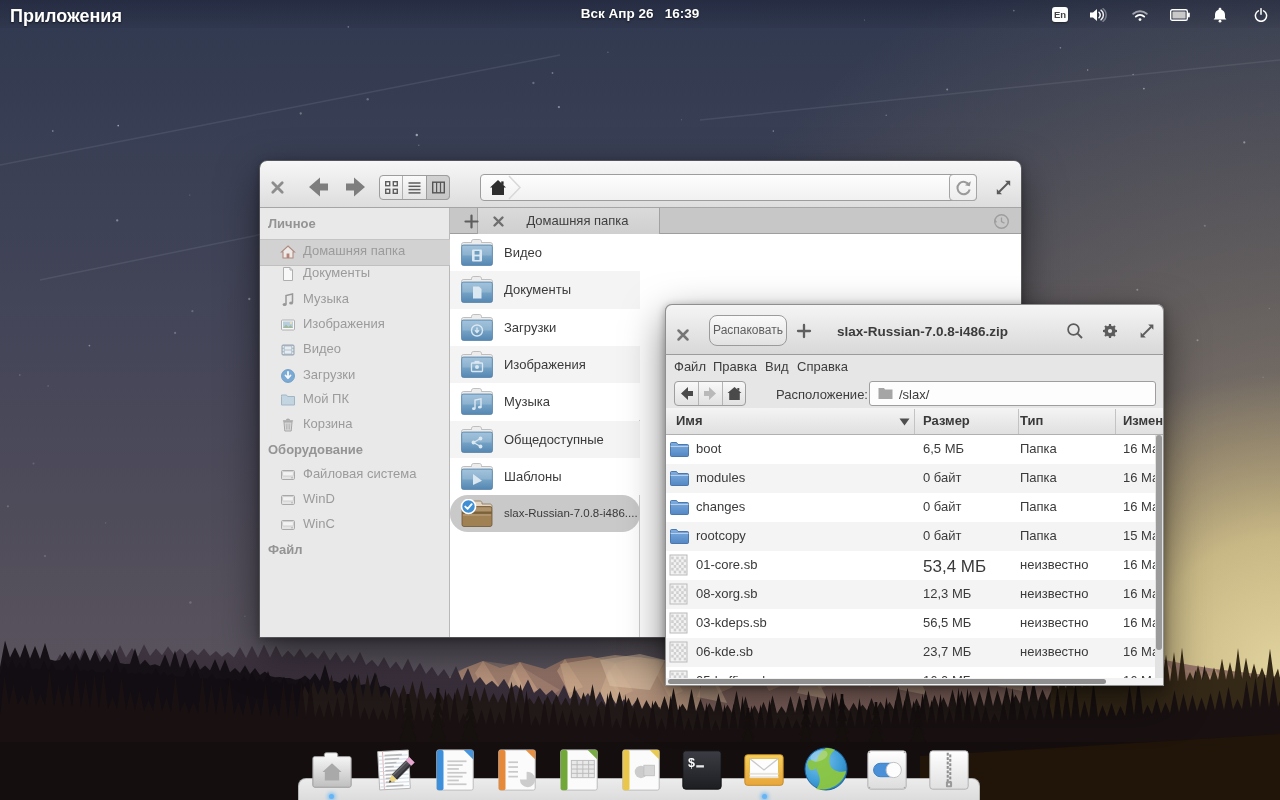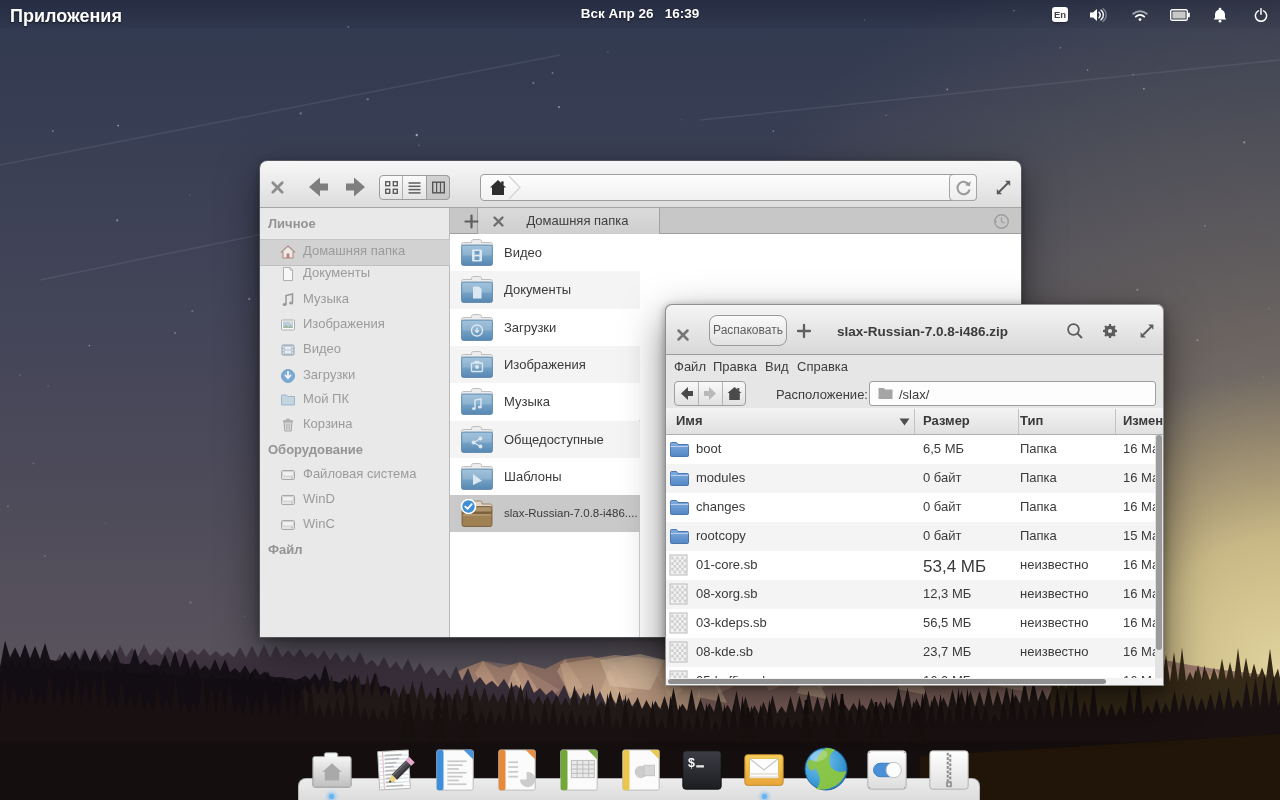--- a/index.html
+++ b/index.html
@@ -558,21 +558,21 @@
                   <stop offset="1" stop-color="#5587b2"></stop>
                 </linearGradient>
               </defs>
               <path d="M1.5,6.5 C1.5,5.4 2.4,4.5 3.5,4.5 L11.5,4.5 L11.5,3.5 C11.5,2.4 12.4,1.5 13.5,1.5 L19.5,1.5 C20.6,1.5 21.5,2.4 21.5,3.5 L21.5,4.5 L30.5,4.5 C31.6,4.5 32.5,5.4 32.5,6.5 L32.5,8 L1.5,8 Z" fill="#ececec" stroke="#a8a8a8" stroke-width="0.7"></path>
               <rect x="1.5" y="7" width="31" height="20.5" rx="2" fill="url(#fgtmpl)" stroke="#4e7ba3" stroke-width="0.7"></rect>
               <rect x="2.5" y="8" width="29" height="9.5" fill="#ffffff" opacity="0.16"></rect>
               <path d="M13,12 L13,23 L22,18.7 Z" fill="#dbe7f1"></path>
             </svg></span>
           <span class="abs" style="left:54px;top:11px;font-size:13px;color:#3a3a3a;white-space:nowrap;">Шаблоны</span>
         </div>
-        <div class="abs" style="left:0;top:261.1px;width:190px;height:37.3px;background:#c9c9c9;overflow:hidden;">
+        <div class="abs" style="left:0;top:261.1px;width:190px;height:37.3px;background:#c9c9c9;overflow:hidden;border-radius:18px;">
           <span class="abs" style="left:10px;top:4px;"><svg width="34" height="29" viewBox="0 0 34 29">
               <path d="M2,7 C2,5.9 2.9,5 4,5 L12,5 L12,4 C12,2.9 12.9,2 14,2 L20,2 C21.1,2 22,2.9 22,4 L22,5 L30,5 C31.1,5 32,5.9 32,7 L32,8.5 L2,8.5 Z" fill="#e2d6c2" stroke="#8a7355" stroke-width="0.8"></path>
               <rect x="2" y="7.5" width="30" height="20" rx="2" fill="#a08154" stroke="#6e5636" stroke-width="0.8"></rect>
               <rect x="3" y="8.5" width="28" height="8.5" fill="#ffffff" opacity="0.15"></rect>
               <rect x="2" y="12.5" width="30" height="2.4" fill="#7c6239"></rect>
               <circle cx="8.5" cy="7.5" r="7" fill="#3f8fd4" stroke="#ffffff" stroke-width="1.6"></circle>
               <path d="M5.3,7.6 L7.6,9.9 L11.7,5.2" fill="none" stroke="#ffffff" stroke-width="1.9" stroke-linecap="round" stroke-linejoin="round"></path>
             </svg></span>
           <span class="abs" style="left:54px;top:12px;font-size:11.5px;color:#3a3a3a;white-space:nowrap;">slax-Russian-7.0.8-i486....</span>
         </div>
@@ -819,21 +819,21 @@
               <rect x="4.7" y="10.999999999999998" width="2.5" height="2.8" fill="#cfcfcf"></rect>
               <rect x="9.7" y="10.999999999999998" width="2.5" height="2.8" fill="#cfcfcf"></rect>
               <rect x="14.7" y="10.999999999999998" width="2.5" height="2.8" fill="#cfcfcf"></rect>
               <rect x="2.2" y="13.799999999999999" width="2.5" height="2.8" fill="#cfcfcf"></rect>
               <rect x="7.2" y="13.799999999999999" width="2.5" height="2.8" fill="#cfcfcf"></rect>
               <rect x="12.2" y="13.799999999999999" width="2.5" height="2.8" fill="#cfcfcf"></rect>
               <rect x="4.7" y="16.6" width="2.5" height="2.8" fill="#cfcfcf"></rect>
               <rect x="9.7" y="16.6" width="2.5" height="2.8" fill="#cfcfcf"></rect>
               <rect x="14.7" y="16.6" width="2.5" height="2.8" fill="#cfcfcf"></rect>
             </svg></span>
-          <span class="abs" style="left:30px;top:6px;font-size:13px;color:#3a3a3a;">08-kde.sb</span>
+          <span class="abs" style="left:30px;top:6px;font-size:13px;color:#3a3a3a;">06-kde.sb</span>
           <span class="abs" style="left:257px;top:6px;font-size:13px;color:#3a3a3a;text-align:center;">23,7 МБ</span>
           <span class="abs" style="left:354px;top:6px;font-size:13px;color:#3a3a3a;">неизвестно</span>
           <span class="abs" style="left:457px;top:6px;font-size:13px;color:#3a3a3a;white-space:nowrap;">16 Мар</span>
         </div>
         <div class="abs" style="left:0;top:232px;width:489px;height:29px;background:#ffffff;">
           <span class="abs" style="left:3px;top:3px;"><svg width="19" height="22" viewBox="0 0 19 22">
               <rect x="1" y="1" width="17" height="20" fill="#f3f3f3" stroke="#b9b9b9" stroke-width="1"></rect>
               <rect x="2.2" y="2.6" width="2.5" height="2.8" fill="#cfcfcf"></rect>
               <rect x="7.2" y="2.6" width="2.5" height="2.8" fill="#cfcfcf"></rect>
               <rect x="12.2" y="2.6" width="2.5" height="2.8" fill="#cfcfcf"></rect>

